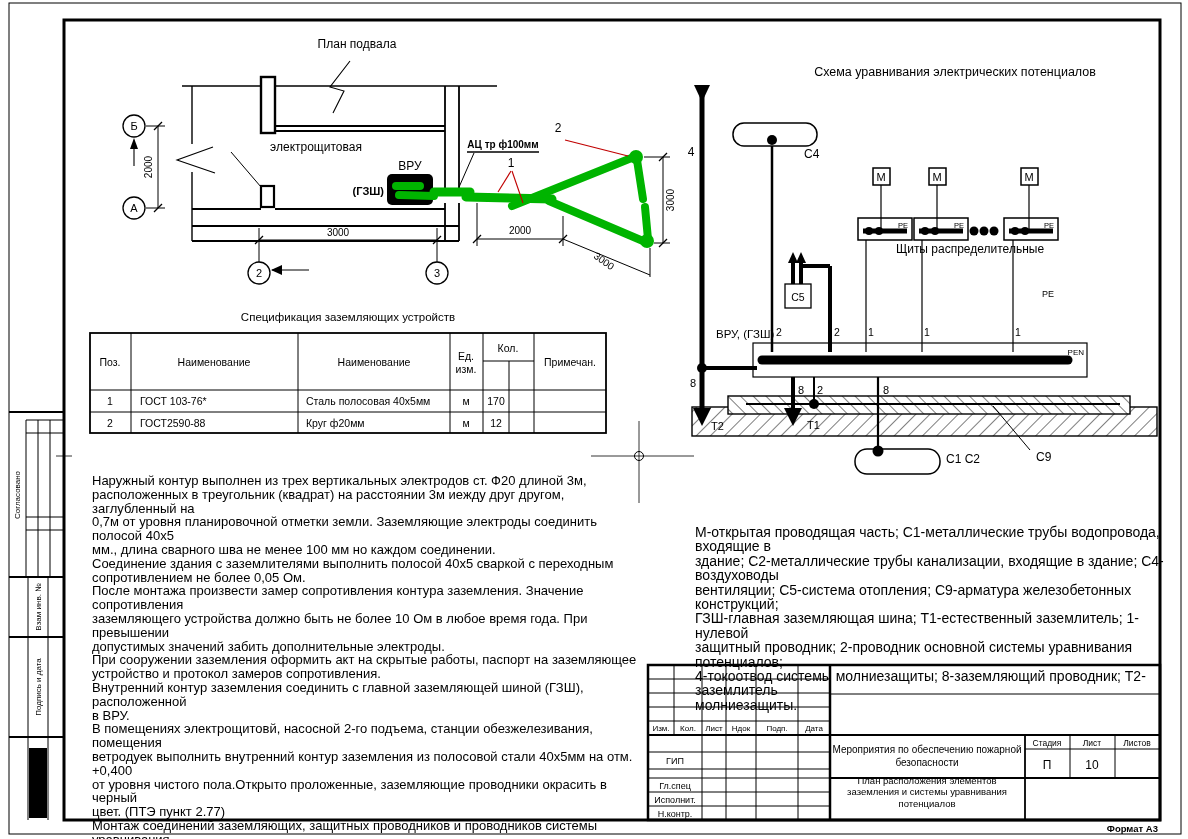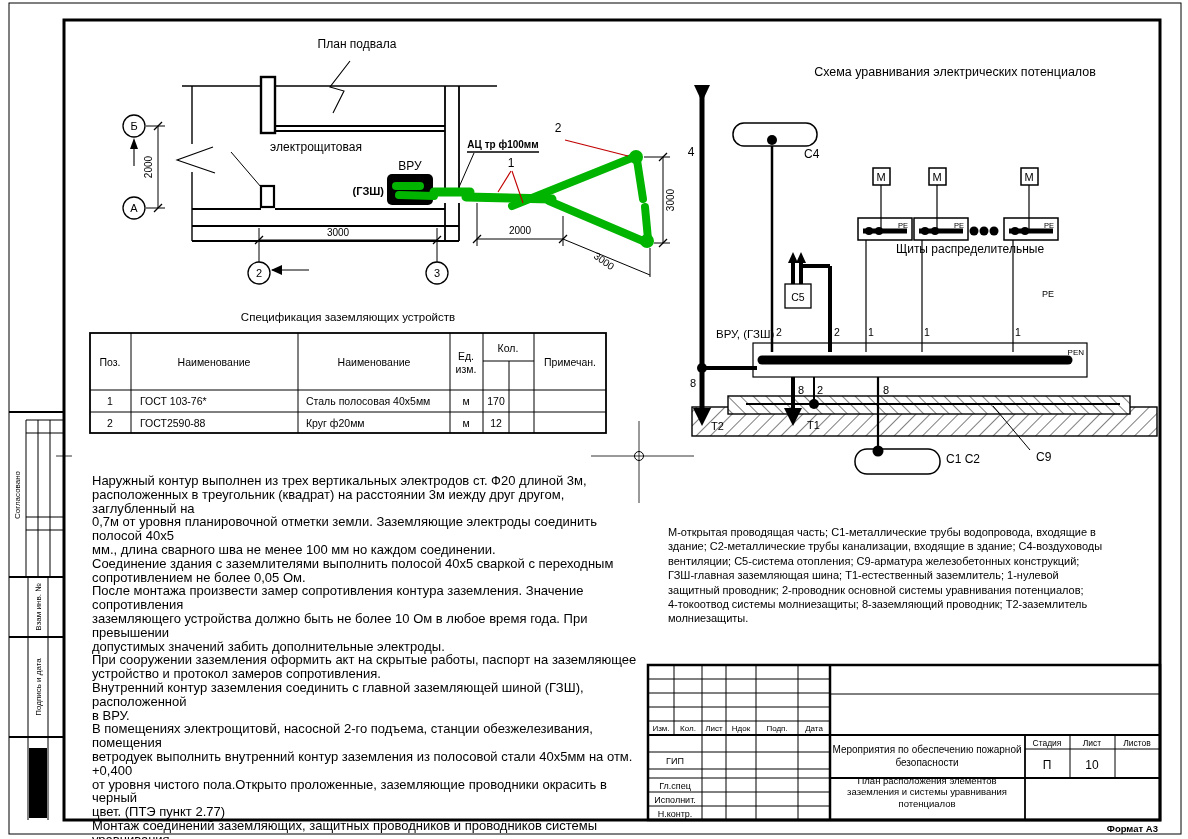--- a/index.html
+++ b/index.html
@@ -2,21 +2,21 @@
 <html><head>
 <meta charset="utf-8">
 <style>
   html,body{margin:0;padding:0;background:#fff;}
   .page{position:relative;width:1188px;height:839px;background:#fff;overflow:hidden;
         font-family:"Liberation Sans",sans-serif;color:#000;}
   svg{position:absolute;left:0;top:0;}
   svg text{font-family:"Liberation Sans",sans-serif;fill:#000;}
   .ov{position:absolute;white-space:pre-line;color:#000;}
   .notes{left:92px;top:474px;width:556px;font-size:13px;line-height:13.8px;}
-  .legend{left:668px;top:525px;width:492px;font-size:11px;line-height:14.4px;}
+  .legend{left:695px;top:525px;width:492px;font-size:14px;line-height:14.4px;}
   .tbcell{display:flex;align-items:center;justify-content:center;text-align:center;}
   .tb-project{left:832px;top:737px;width:190px;height:39px;font-size:10px;line-height:12.5px;}
   .tb-sheetname{left:832px;top:780px;width:190px;height:24px;font-size:9.5px;line-height:11.5px;}
 </style>
 </head>
 <body>
 
 <div class="page">
 <svg width="1188" height="839" viewBox="0 0 1188 839">
   <defs>

